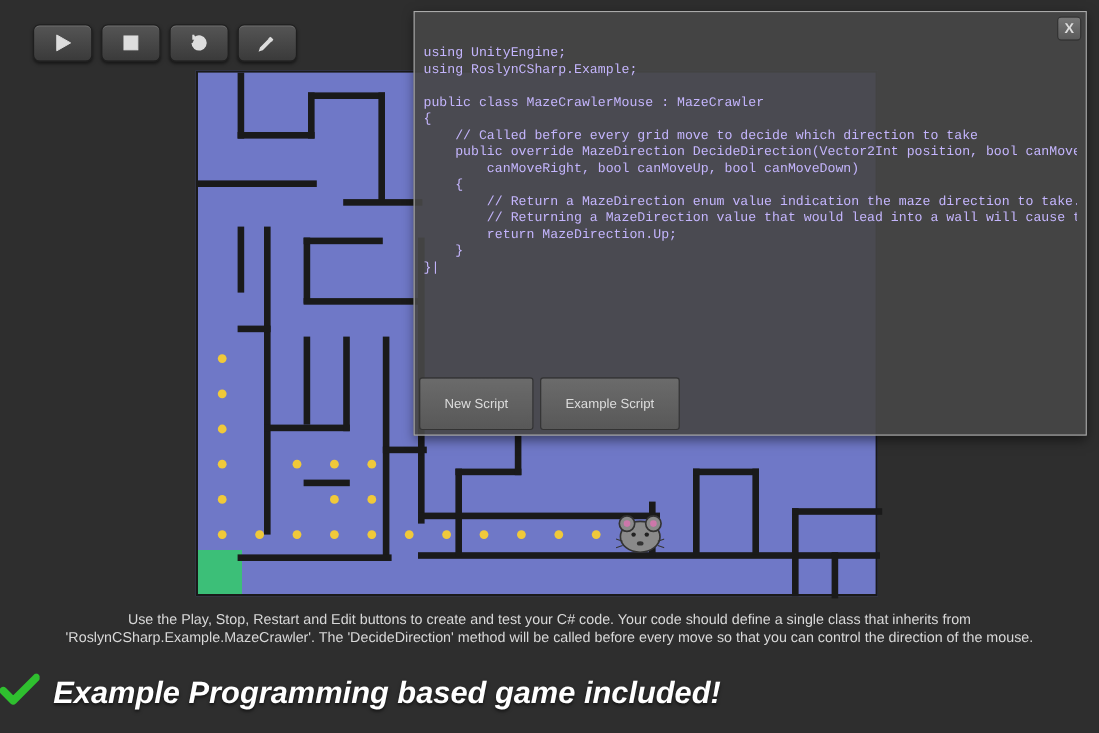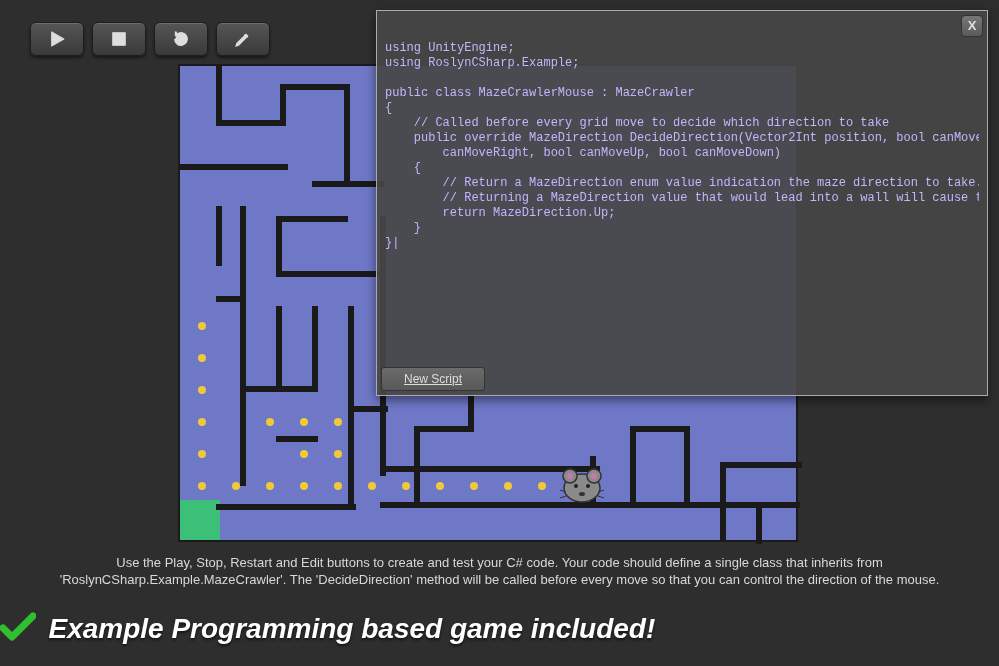--- a/index.html
+++ b/index.html
@@ -87,28 +87,27 @@
     color: #c4b5fd;
     white-space: pre;
     overflow: hidden;
   }
   .panel-btns {
     position: absolute;
     bottom: 4px; left: 4px;
     display: flex; gap: 6px;
   }
   .panel-btn {
-    padding: 4px 22px;
+    padding: 16px 22px;
     background: linear-gradient(#6b6b6b,#585858);
     border: 1px solid #333;
     border-radius: 3px;
     color: #ddd;
     font: 12px Arial;
     cursor: pointer;
-    text-decoration: underline;
   }
 
   
   .instructions {
     position: absolute;
     left: 20px; right: 20px;
     top: 554px;
     font: 13px/17px Arial;
     color: #d8d8d8;
     text-align: center;
@@ -249,20 +248,21 @@
     public override MazeDirection DecideDirection(Vector2Int position, bool canMoveLeft, bool
         canMoveRight, bool canMoveUp, bool canMoveDown)
     {
         // Return a MazeDirection enum value indication the maze direction to take.
         // Returning a MazeDirection value that would lead into a wall will cause the maze crawl to restart
         return MazeDirection.Up;
     }
 }|</div>
   <div class="panel-btns">
     <div class="panel-btn">New Script</div>
+    <div class="panel-btn">Example Script</div>
   </div>
 </div>
 
 <div class="instructions">Use the Play, Stop, Restart and Edit buttons to create and test your C# code. Your code should define a single class that inherits from 'RoslynCSharp.Example.MazeCrawler'. The 'DecideDirection' method will be called before every move so that you can control the direction of the mouse.</div>
 
 <div class="banner">
   <span class="check">
     <svg width="36" height="30" viewBox="0 0 36 30">
       <path d="M3 16 L12 25 L33 4" fill="none" stroke="#2fbf2f" stroke-width="7" stroke-linecap="round" stroke-linejoin="round"></path>
     </svg>

